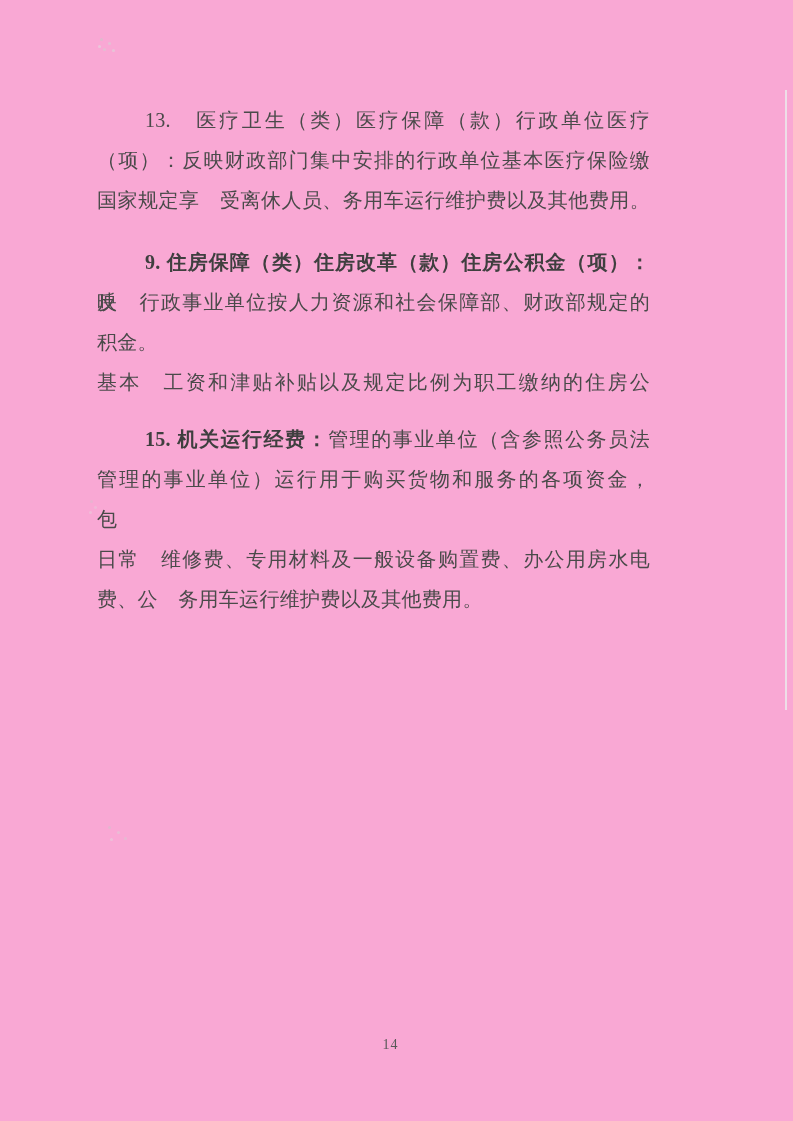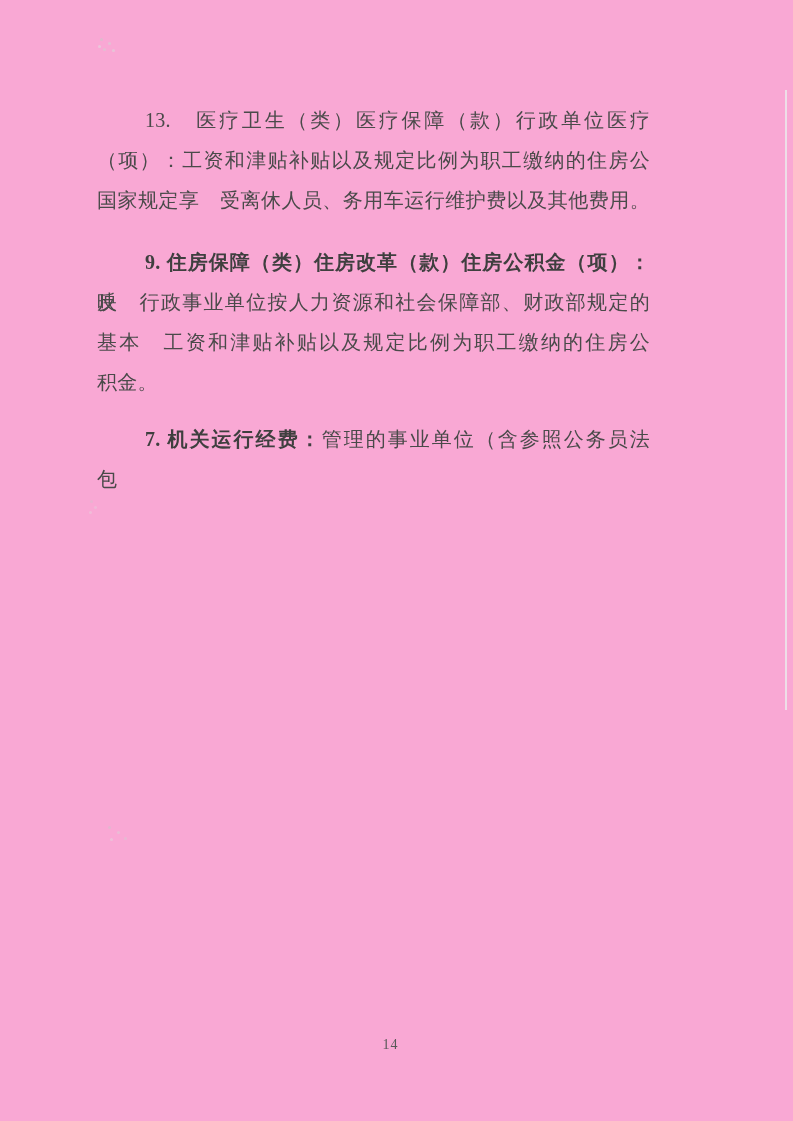--- a/index.html
+++ b/index.html
@@ -98,33 +98,36 @@
 
   <span class="smudge smudge-top"></span>
   <span class="smudge smudge-mid"></span>
   <span class="smudge smudge-bottom"></span>
   <span class="scan-edge-line"></span>
 
   <div class="content">
 
     <div class="para para-13">
       <div class="line indent justify"><span>13.　医疗卫生（类）医疗保障（款）行政单位医疗</span></div>
-      <div class="line justify"><span>（项）：工资和津贴补贴以及规定比例为职工缴纳的住房公</span></div>
+      <div class="line justify"><span>（项）：反映财政部门集中安排的行政单位基本医疗保险缴</span></div>
       <div class="line justify"><span>国家规定享　受离休人员、务用车运行维护费以及其他费用。</span></div>
     </div>
 
     <div class="para para-14">
       <div class="line indent justify"><span class="lead-bold">9. 住房保障（类）住房改革（款）住房公积金（项）：</span><span>反</span></div>
       <div class="line justify"><span>映　行政事业单位按人力资源和社会保障部、财政部规定的</span></div>
+      <div class="line"><span>积金。</span></div>
       <div class="line justify"><span>基本　工资和津贴补贴以及规定比例为职工缴纳的住房公</span></div>
-      <div class="line"><span>积金。</span></div>
     </div>
 
     <div class="para para-15">
-      <div class="line indent justify"><span class="lead-bold">7. 机关运行经费：</span><span>管理的事业单位（含参照公务员法</span></div>
+      <div class="line indent justify"><span class="lead-bold">15. 机关运行经费：</span><span>管理的事业单位（含参照公务员法</span></div>
+      <div class="line justify"><span>管理的事业单位）运行用于购买货物和服务的各项资金，</span></div>
       <div class="line"><span>包</span></div>
+      <div class="line justify"><span>日常　维修费、专用材料及一般设备购置费、办公用房水电</span></div>
+      <div class="line"><span>费、公　务用车运行维护费以及其他费用。</span></div>
     </div>
 
   </div>
 
   <div class="footer-page-number">14</div>
 
 </div>
 
 </body></html>

